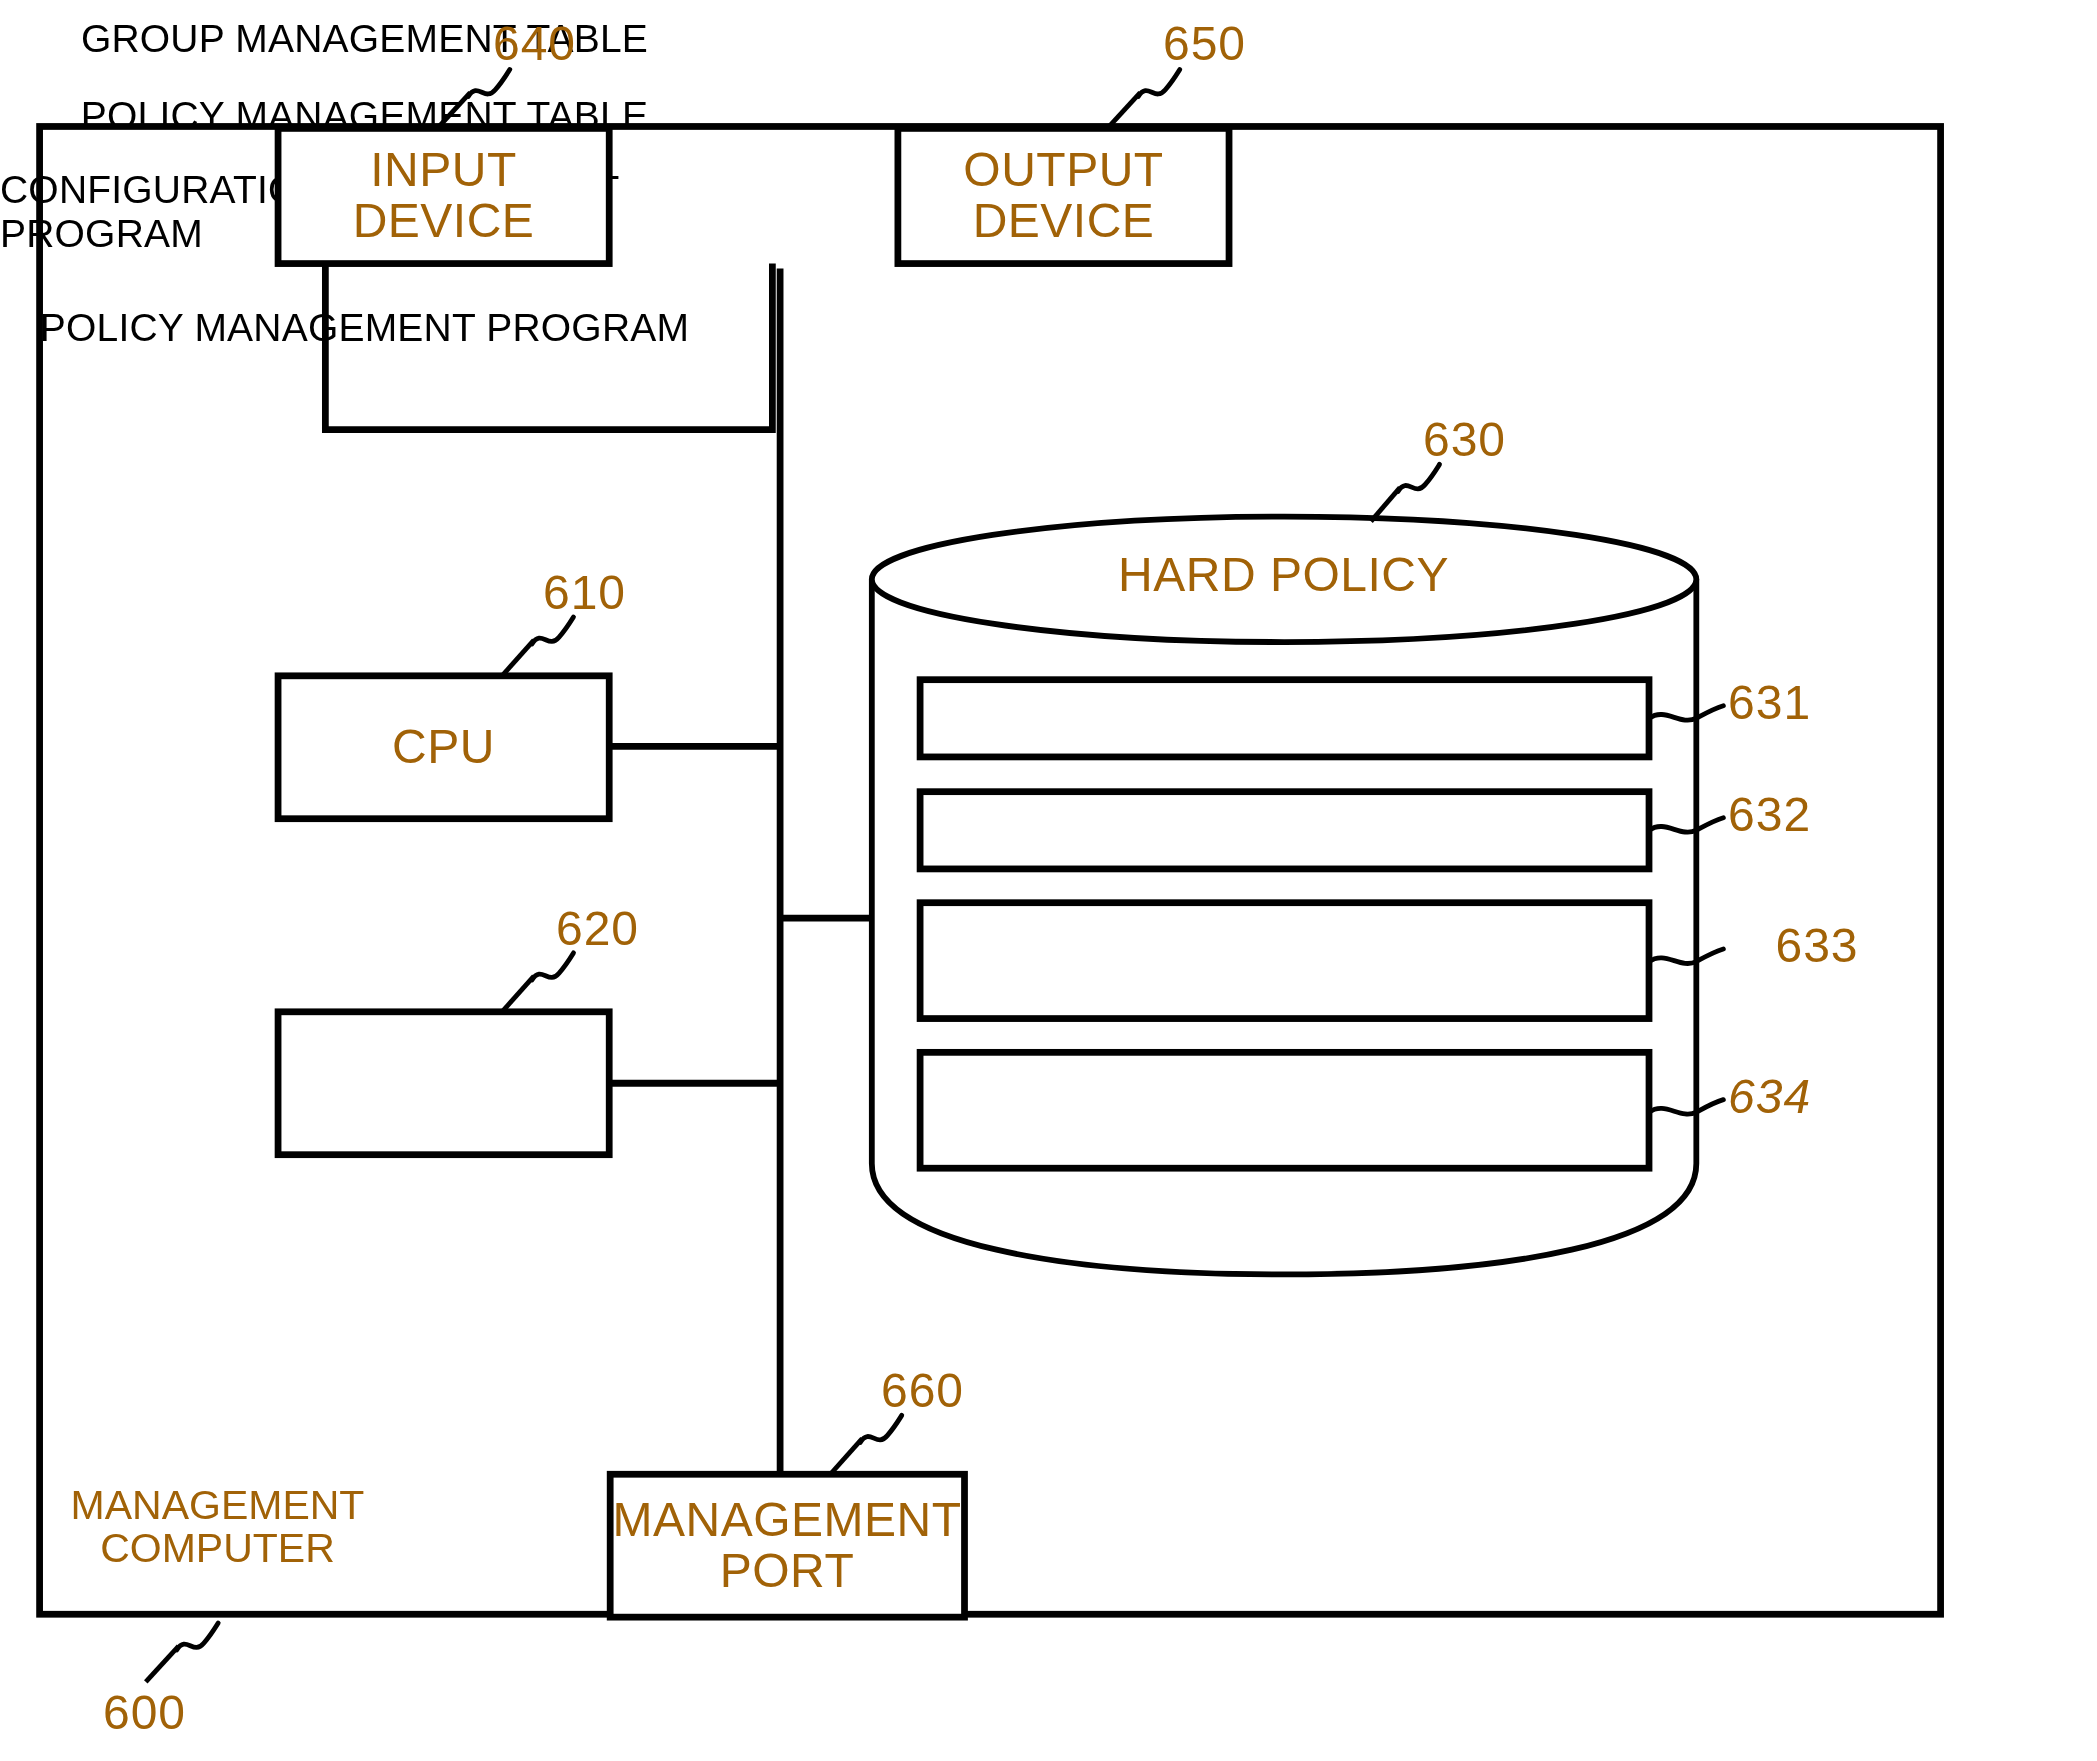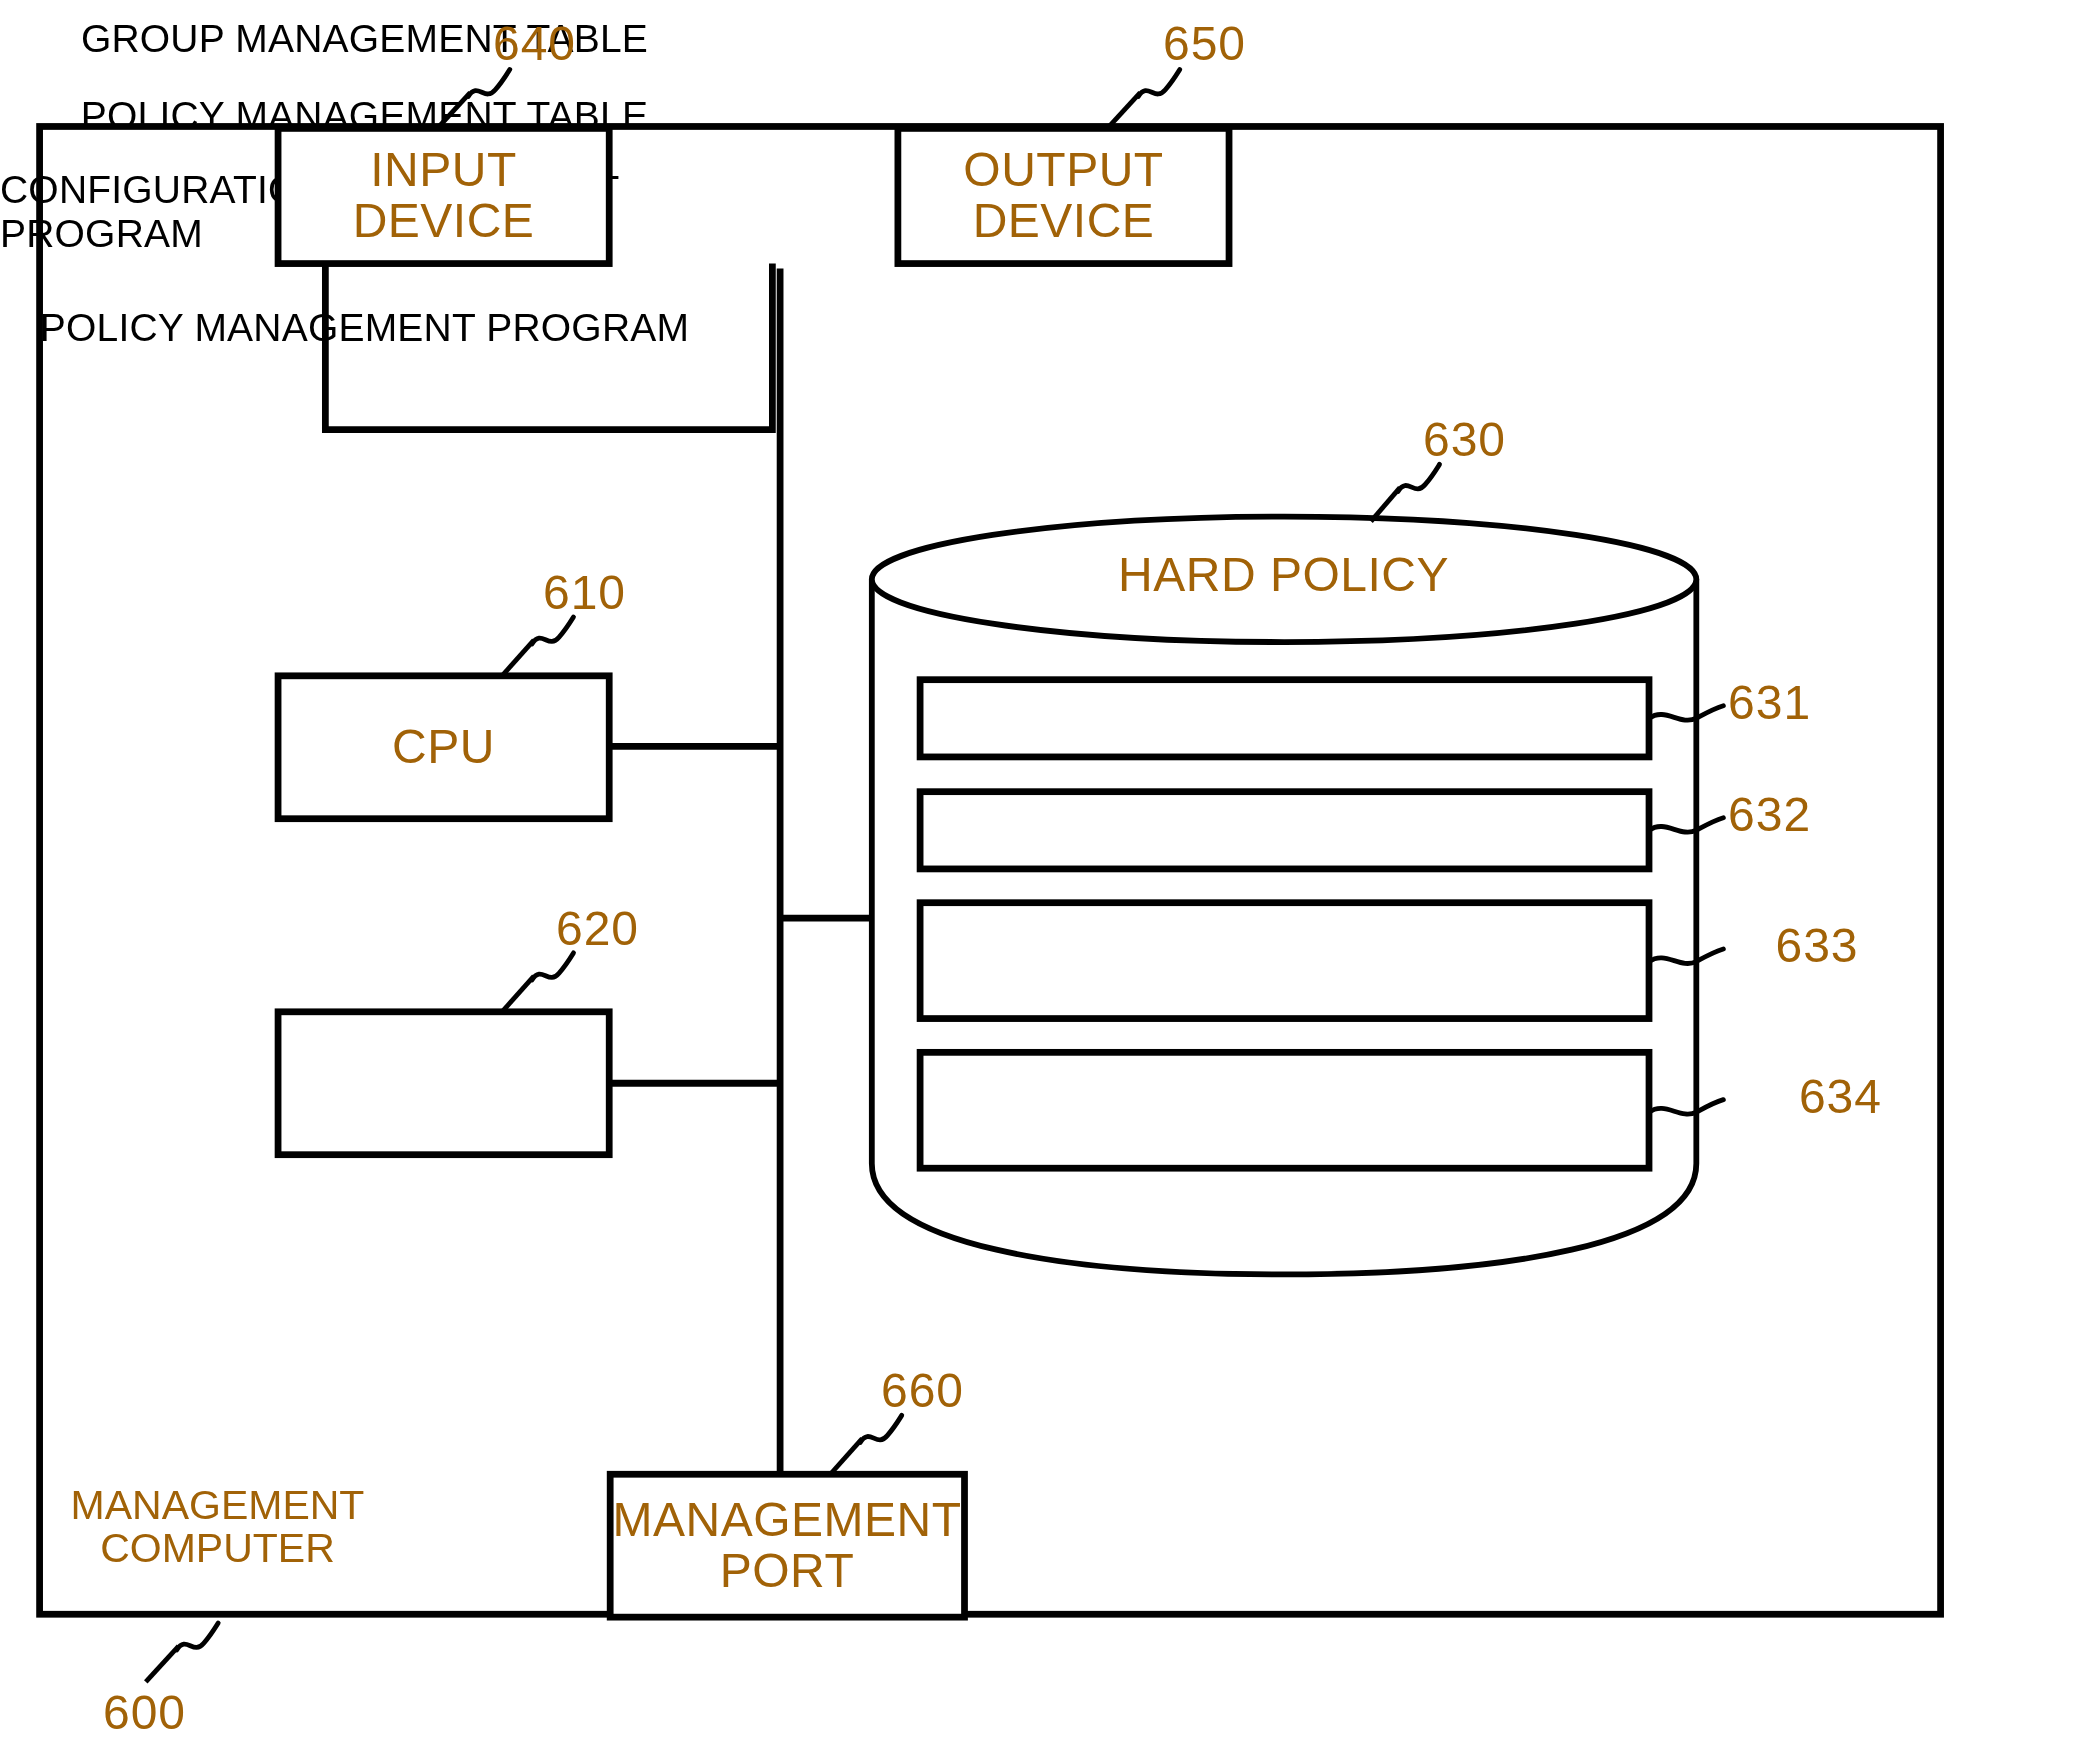--- a/index.html
+++ b/index.html
@@ -147,21 +147,21 @@
 
   <div class="inner-label centerbox" style="left:920px; top:792px; width:729px; height:77px;">POLICY MANAGEMENT TABLE</div>
   <div class="ref-num" style="left:1728px; top:790px; width:154px; text-align:left;">632</div>
 
   <div class="inner-label centerbox" style="left:920px; top:903px; width:729px; height:116px;">CONFIGURATION MANAGEMENT
 PROGRAM</div>
   <div class="ref-num" style="left:1728px; top:921px; width:154px; text-align:center;margin-left:12px;">633</div>
 
   <div class="inner-label centerbox" style="left:920px; top:1052px; width:729px; height:116px;">POLICY MANAGEMENT
 PROGRAM</div>
-  <div class="ref-num" style="left:1728px; top:1072px; width:154px; text-align:right;">634</div>
+  <div class="ref-num" style="left:1728px; top:1072px; width:154px; text-align:left;font-style:italic;">634</div>
 
   <div class="box-label centerbox" style="left:610px; top:1474px; width:354px; height:143px;">MANAGEMENT
 PORT</div>
   <div class="ref-num" style="left:850px; top:1366px; width:145px;">660</div>
 
   <div class="free-label" style="left:58px; top:1484px; width:319px; text-align:center;">MANAGEMENT
 COMPUTER</div>
   <div class="ref-num" style="left:72px; top:1688px; width:145px; text-align:center;">600</div>
 
 </div>

